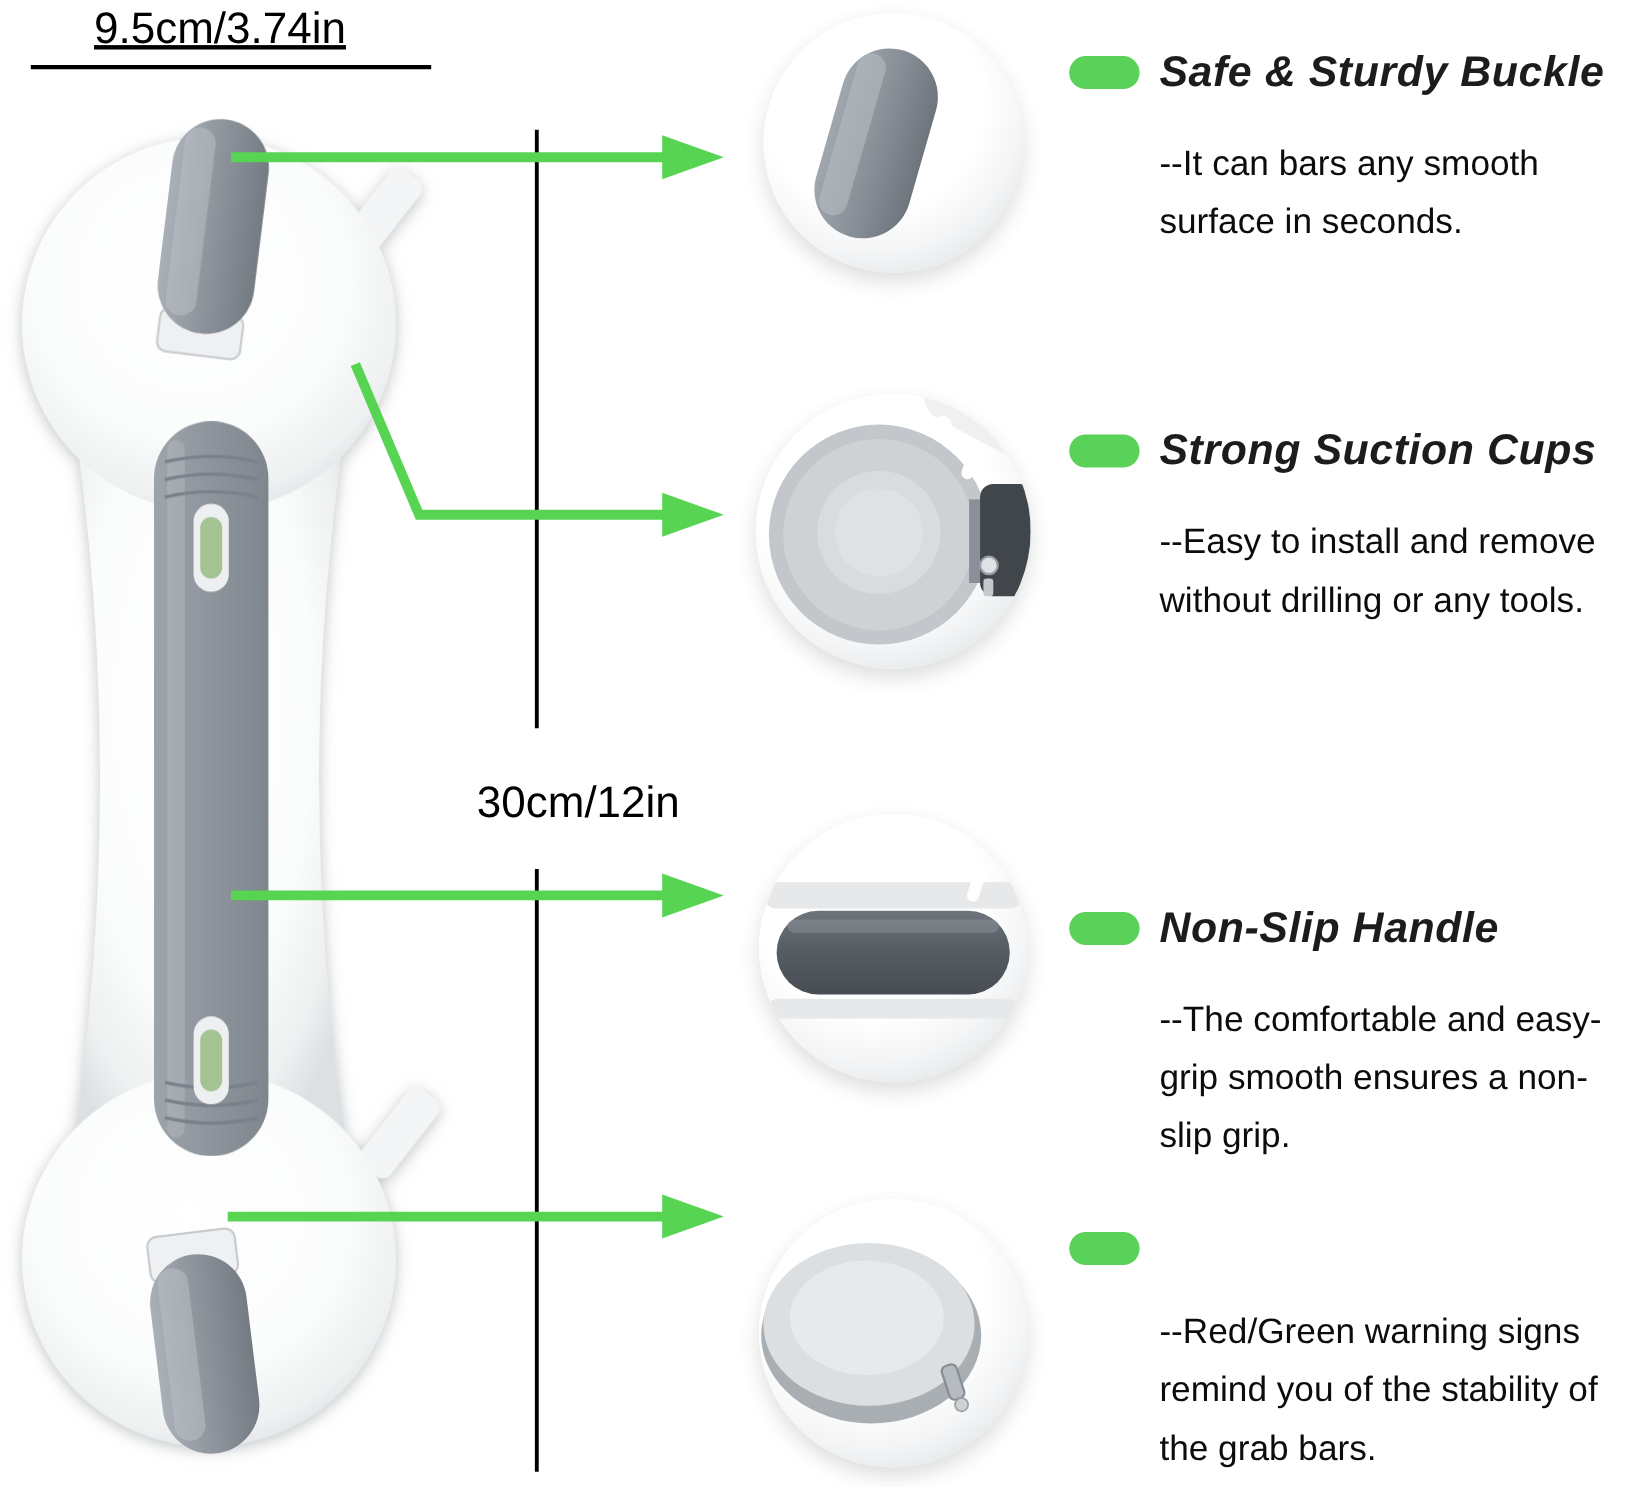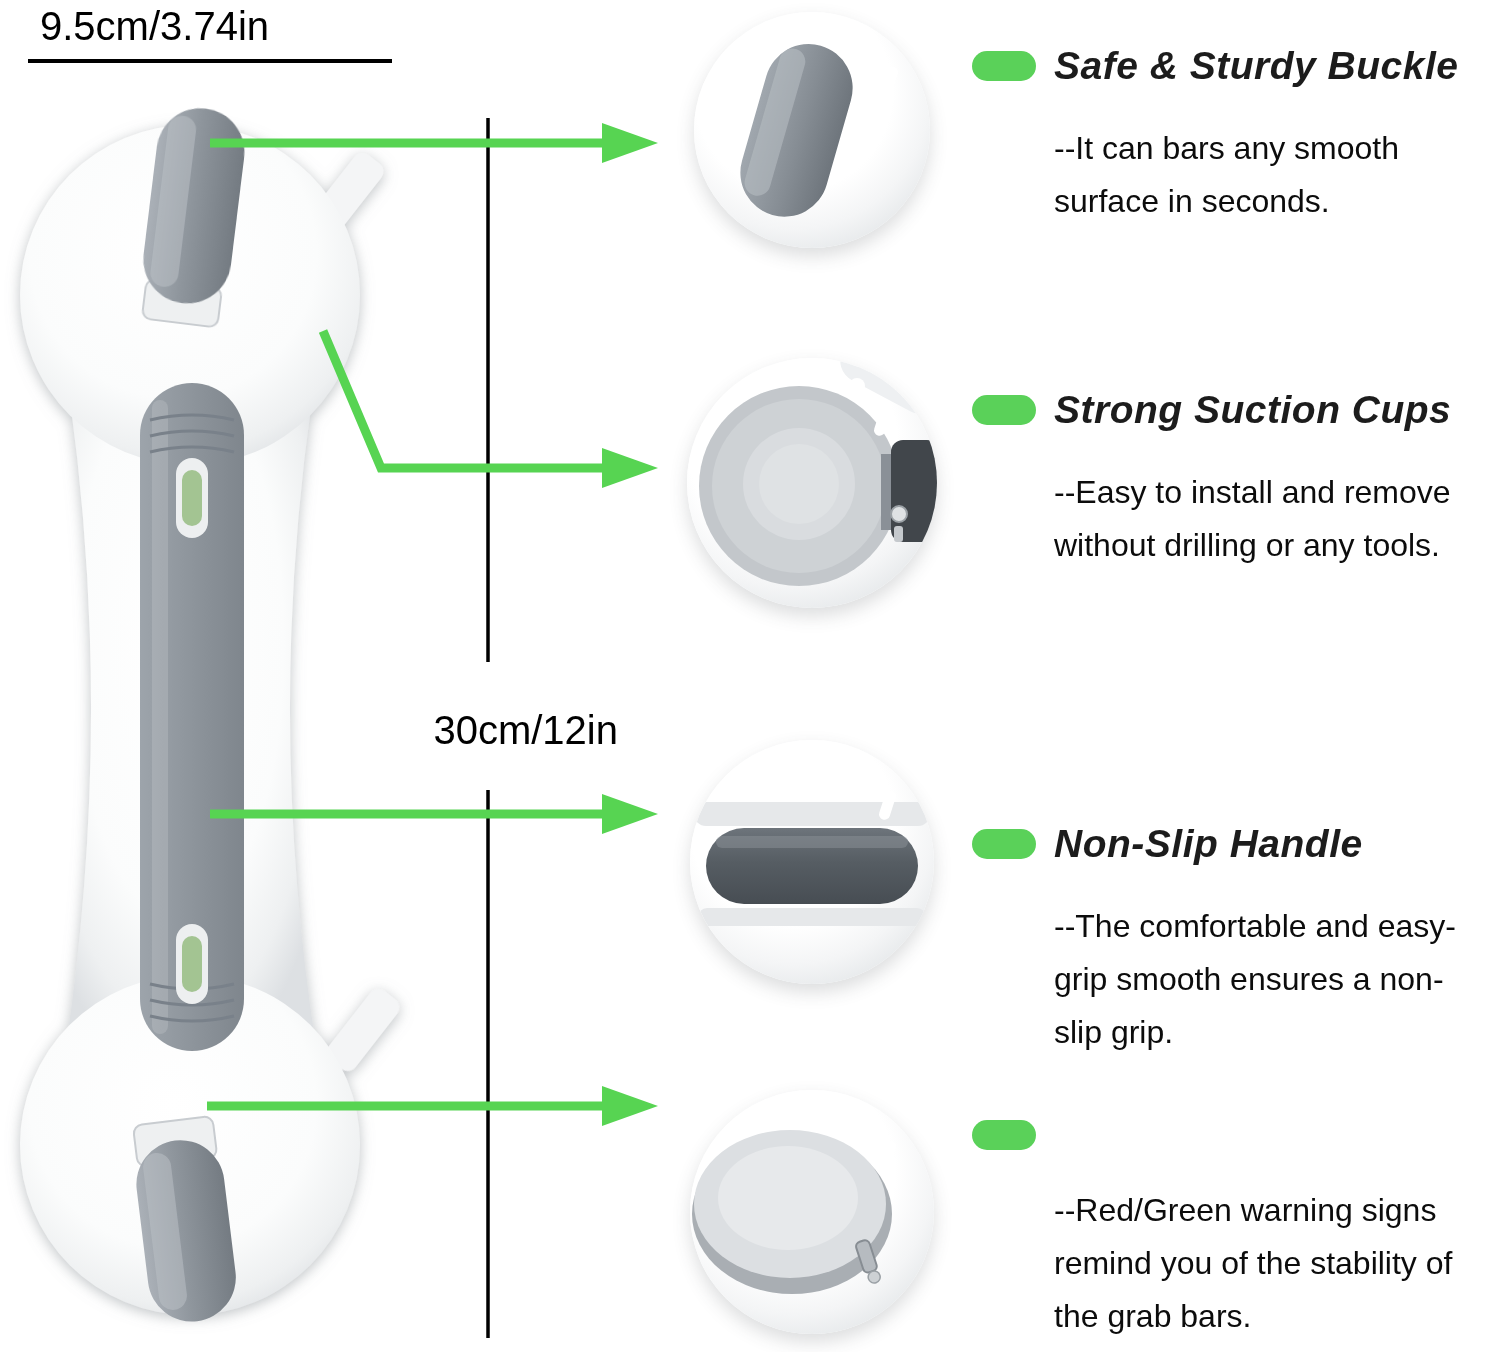--- a/index.html
+++ b/index.html
@@ -4,21 +4,21 @@
 <style>
   html,body{margin:0;padding:0;background:#fff;}
   .canvas{
     position:relative;width:1495px;height:1352px;background:#ffffff;
     font-family:"Liberation Sans",sans-serif;overflow:hidden;
   }
   svg{display:block;}
   .abs{position:absolute;}
   
   .dim-label{position:absolute;font-size:40px;color:#000;white-space:nowrap;}
-  #width-label{left:40px;top:4px;width:320px;text-align:left;}
+  #width-label{left:40px;top:4px;width:320px;text-align:center;text-decoration:underline;}
   #height-label{left:398px;top:708px;width:220px;text-align:right;}
   
   .inset{
     position:absolute;border-radius:50%;
     background:radial-gradient(circle at 42% 34%, #ffffff 48%, #f4f5f6 66%, #e4e7e9 82%, #c9cdd1 95%, #b6babe 100%);
     box-shadow:0 8px 18px rgba(60,66,72,0.18);
     overflow:hidden;
   }
   #inset-buckle{left:694px;top:12px;width:236px;height:236px;}
   #inset-suction{left:687px;top:358px;width:250px;height:250px;}

